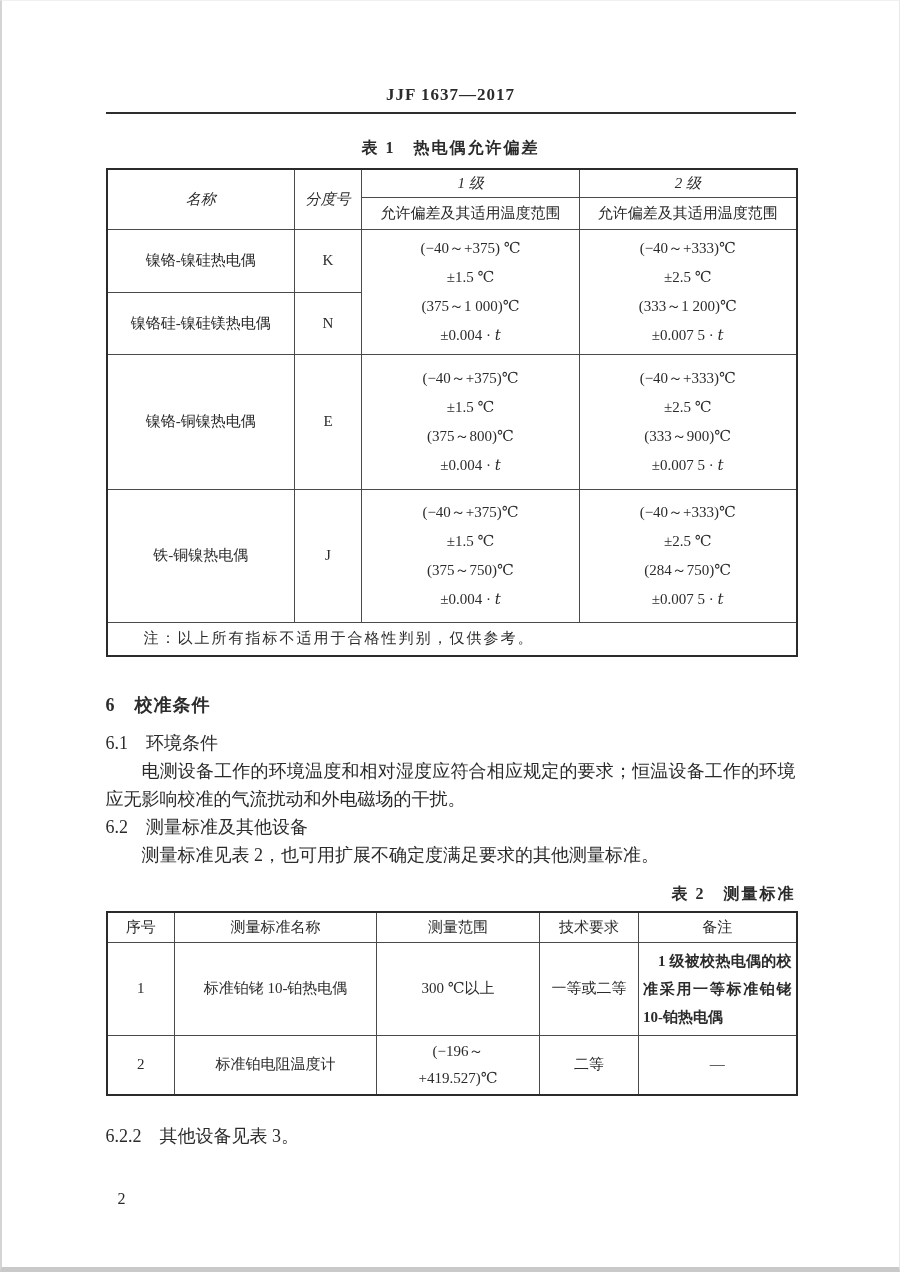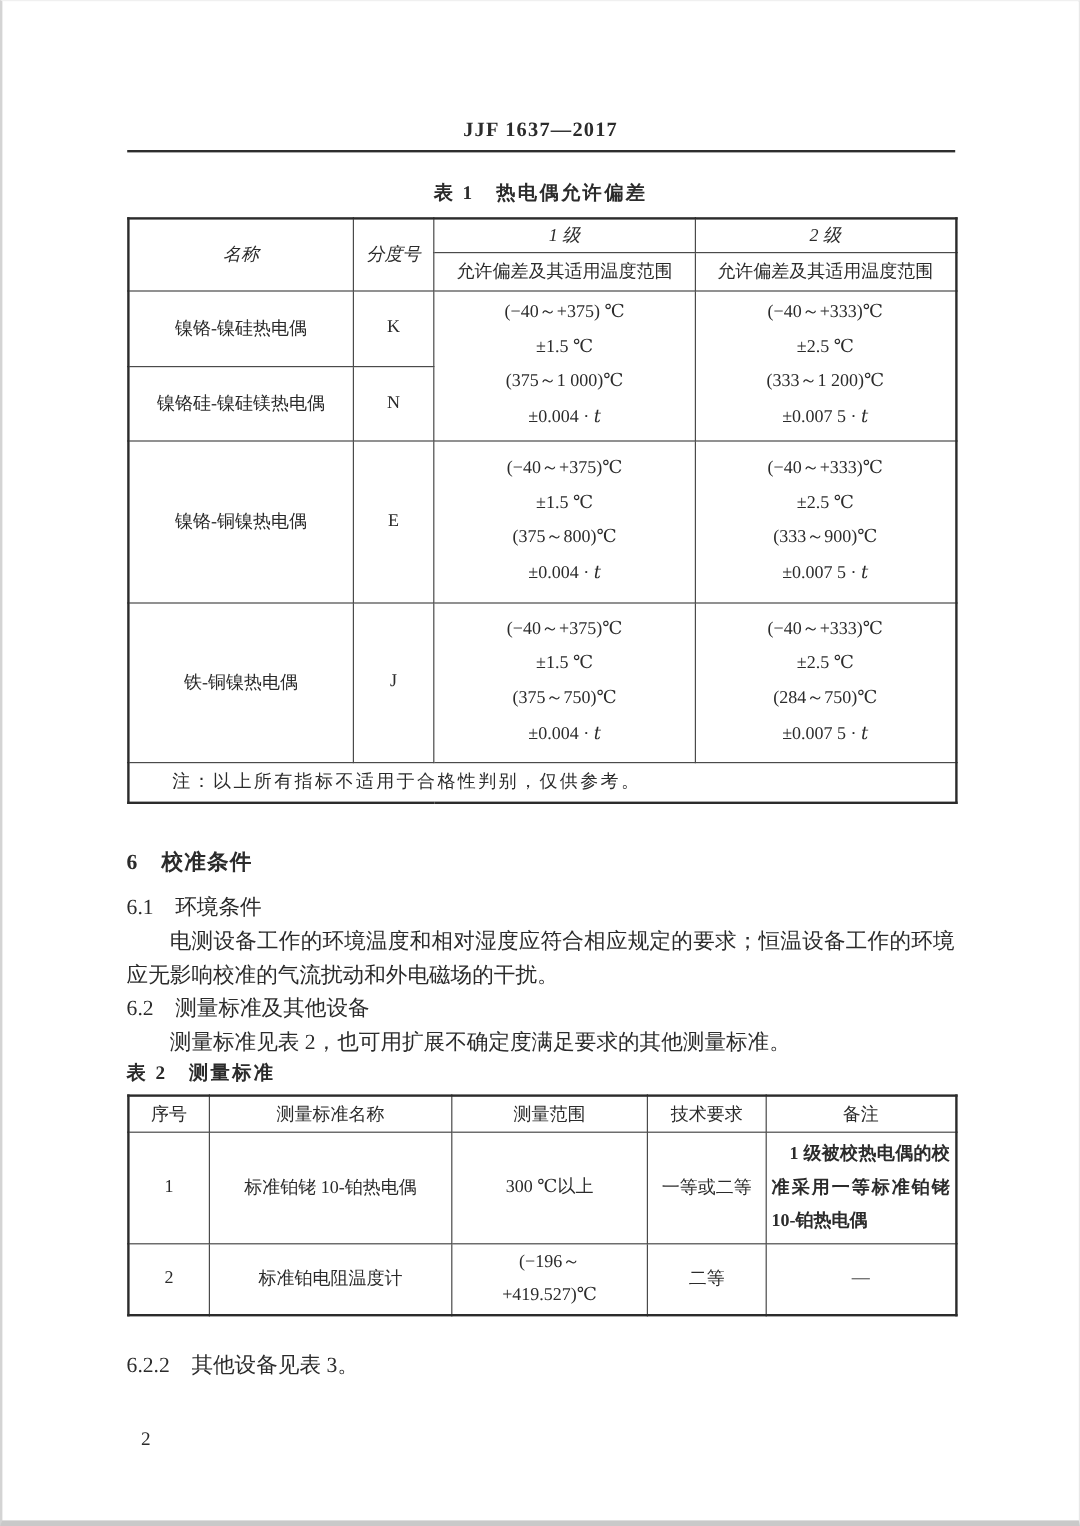--- a/index.html
+++ b/index.html
@@ -5,21 +5,21 @@
   * { margin:0; padding:0; box-sizing:border-box; }
   html,body { background:#ffffff; }
   body { width:900px; height:1272px; font-family:"Liberation Serif","DejaVu Serif",serif; color:#2b2b2b; }
   .page {
     width:900px; height:1272px; background:#fff; overflow:hidden;
     border-left:2px solid #d4d4d4; border-right:1px solid #e8e8e8;
     border-top:1px solid #f0f0f0; border-bottom:5px solid #c9c9c9;
   }
   .content { width:690px; margin:0 auto; }
 
-  .doc-header { padding-top:84px; text-align:center; font-size:17px; font-weight:bold; letter-spacing:1px;margin-top:13px; }
+  .doc-header { padding-top:84px; text-align:center; font-size:17px; font-weight:bold; letter-spacing:1px; }
   .header-rule { margin-top:7px; border:none; border-top:2px solid #2e2e2e; height:0; }
 
   .tbl-title { margin-top:24px; text-align:center; font-size:16px; font-weight:bold; letter-spacing:2px; }
 
   table { width:690px; table-layout:fixed; border-collapse:collapse; margin-top:9px; }
   td { border:1px solid #4a4a4a; text-align:center; vertical-align:middle; font-size:15px; }
   .t1, .t2 { border:2px solid #2b2b2b; }
   .t1 td, .t2 td { padding:2px 4px; }
 
   .t1 .hrow td { height:28px;font-style:italic; }
@@ -30,21 +30,21 @@
   .t1 .rj td { height:133px; }
   .tolcell div { line-height:29px; }
   .var { font-style:italic; font-family:"DejaVu Serif",serif; }
   .t1 .note-row td { height:34px; text-align:left; padding-left:36px; font-size:15px; letter-spacing:2px; }
 
   .sec-h { margin:34px 0 0 0; font-size:18px; font-weight:bold; line-height:28px; letter-spacing:1px; }
   .line { font-size:18px; line-height:28px; }
   .para { font-size:18px; line-height:28px; text-indent:2em; text-align:justify; }
   .after-h { margin-top:10px; }
 
-  .t2-title { margin-top:0; text-align:left; font-size:16px; font-weight:bold; letter-spacing:2px; line-height:26px; }
+  .t2-title { margin-top:12px; text-align:right; font-size:16px; font-weight:bold; letter-spacing:2px; line-height:26px; }
   .t2 { margin-top:4px; }
   .t2 .hrow td { height:30px; }
   .t2 .r1 td { height:93px; }
   .t2 .r2 td { height:58px; }
   .remark-left { text-align:justify; text-indent:1em; padding:4px 9px; line-height:28px;font-weight:bold; }
   .rangecell div { line-height:27px; }
 
   .s622 { margin-top:26px; }
   .page-num { margin-top:40px; padding-left:12px; font-size:16px; }
 </style>

